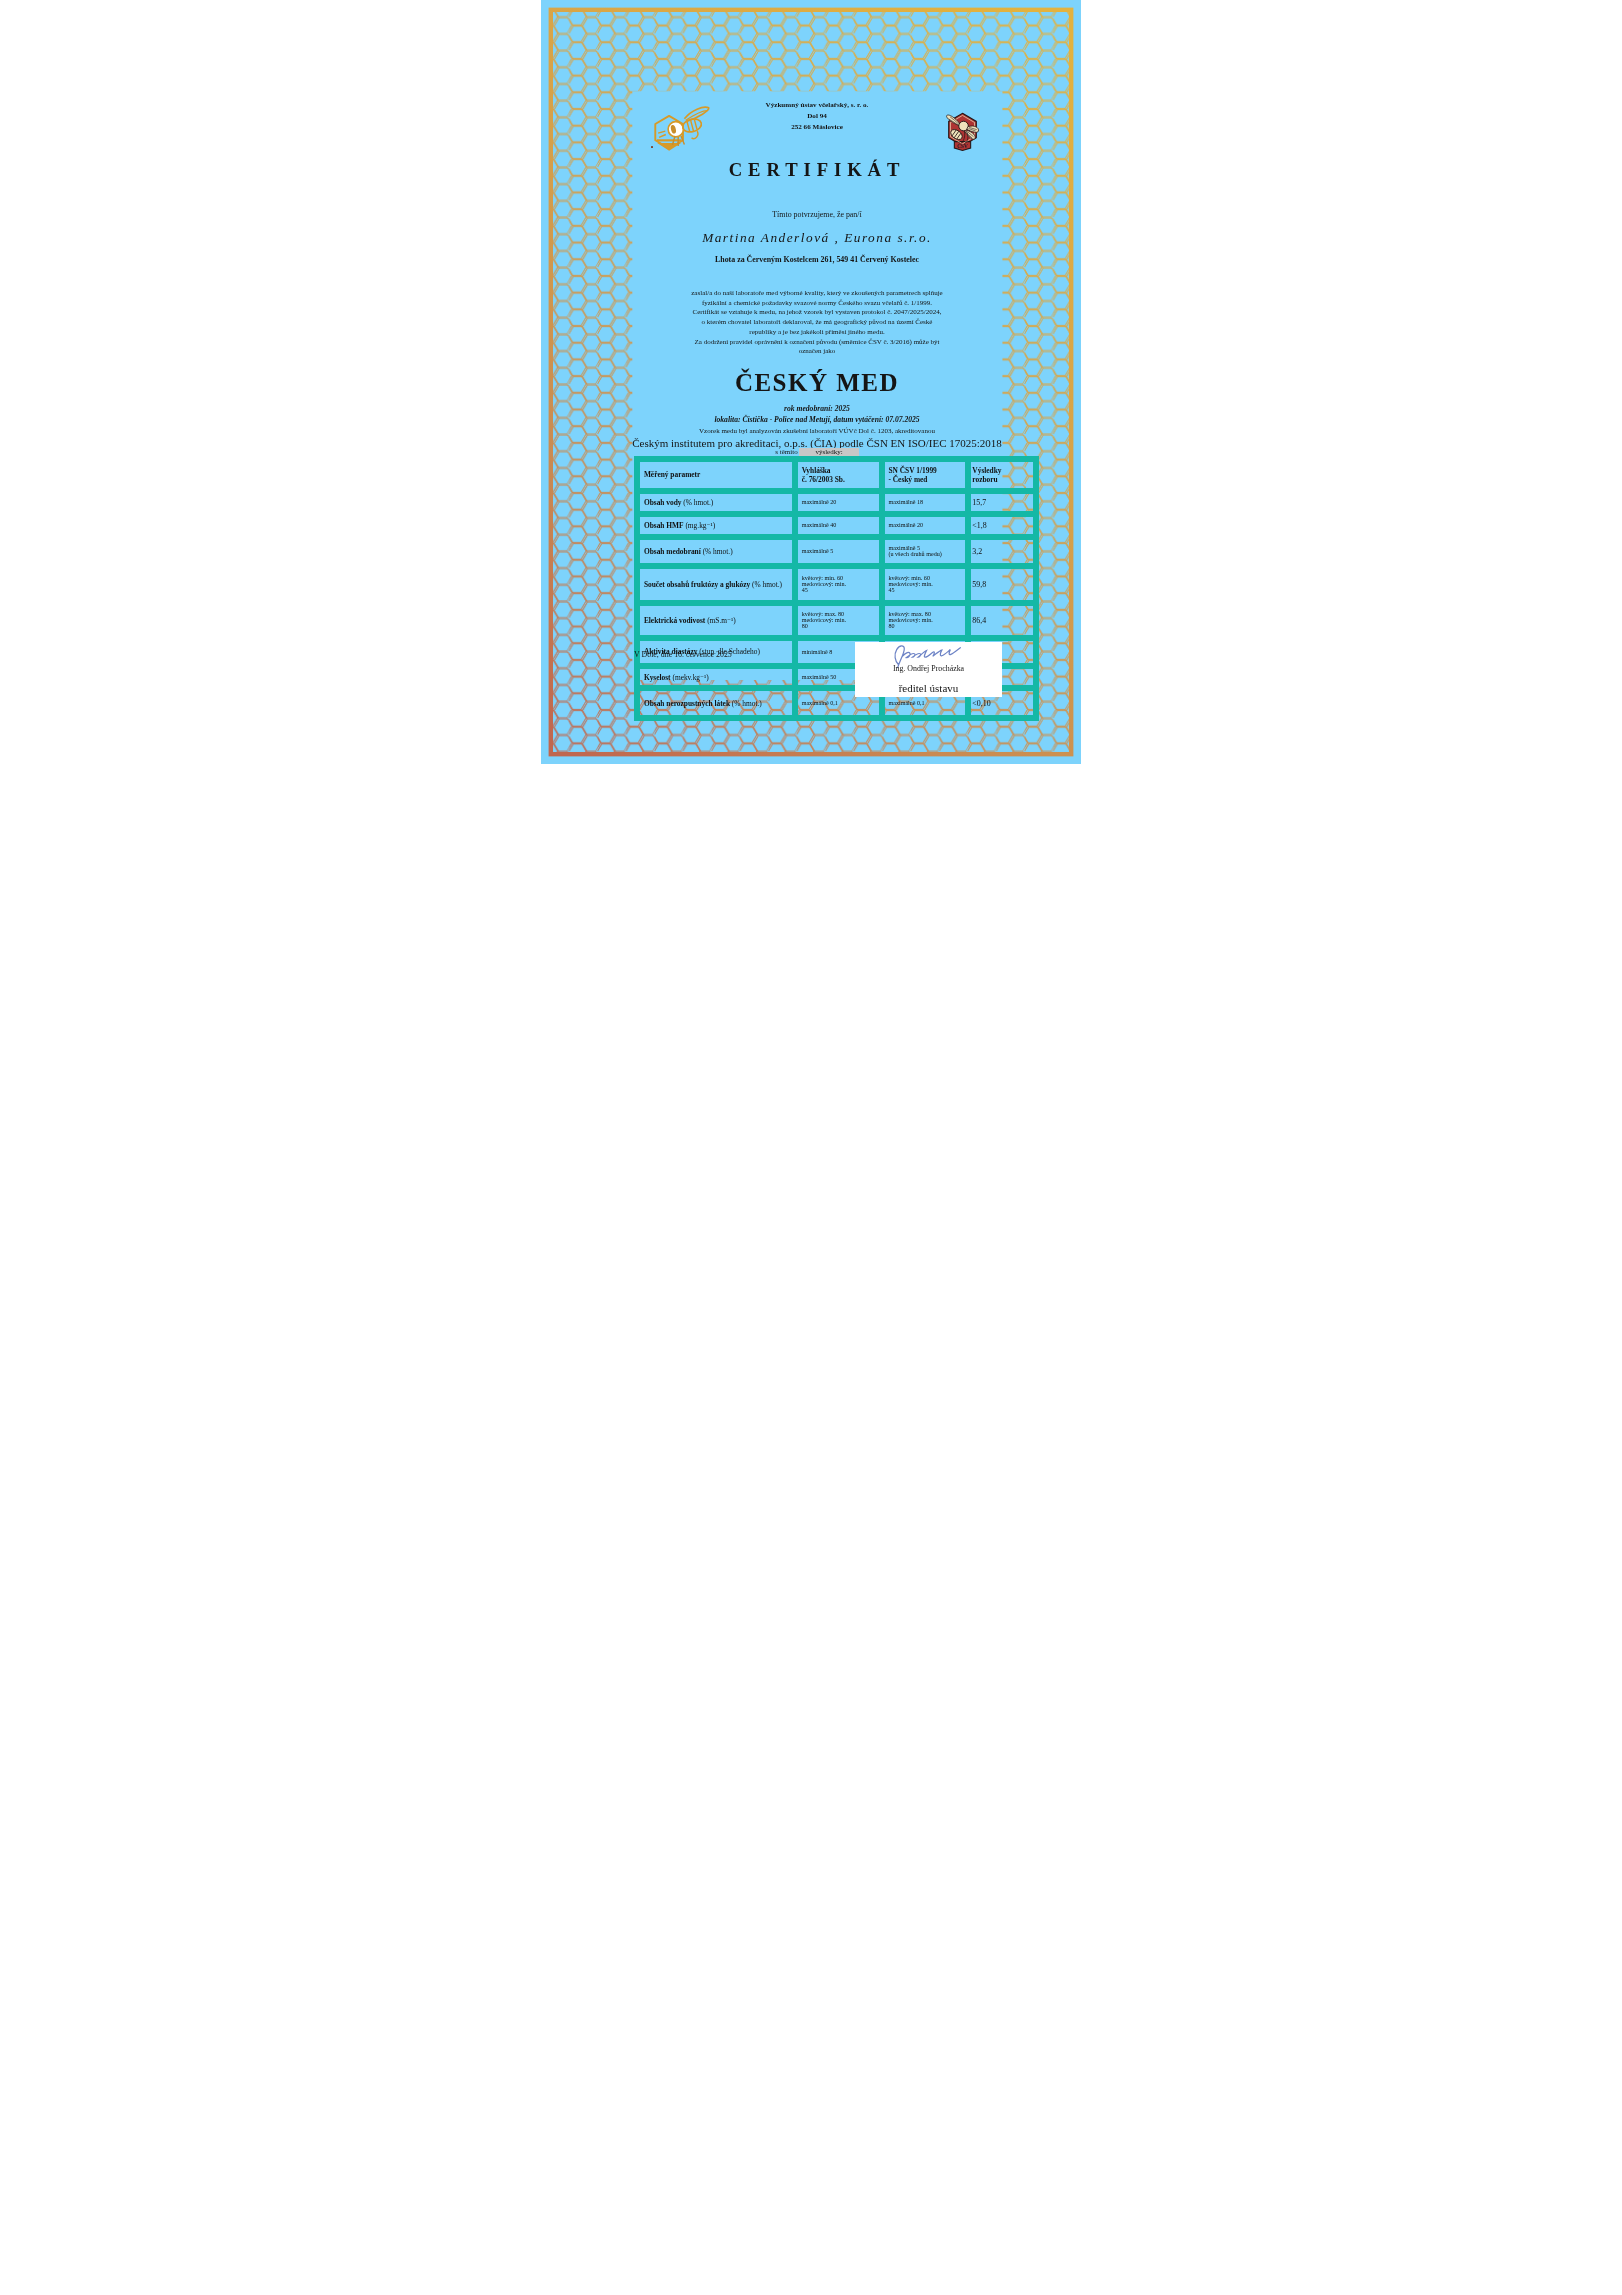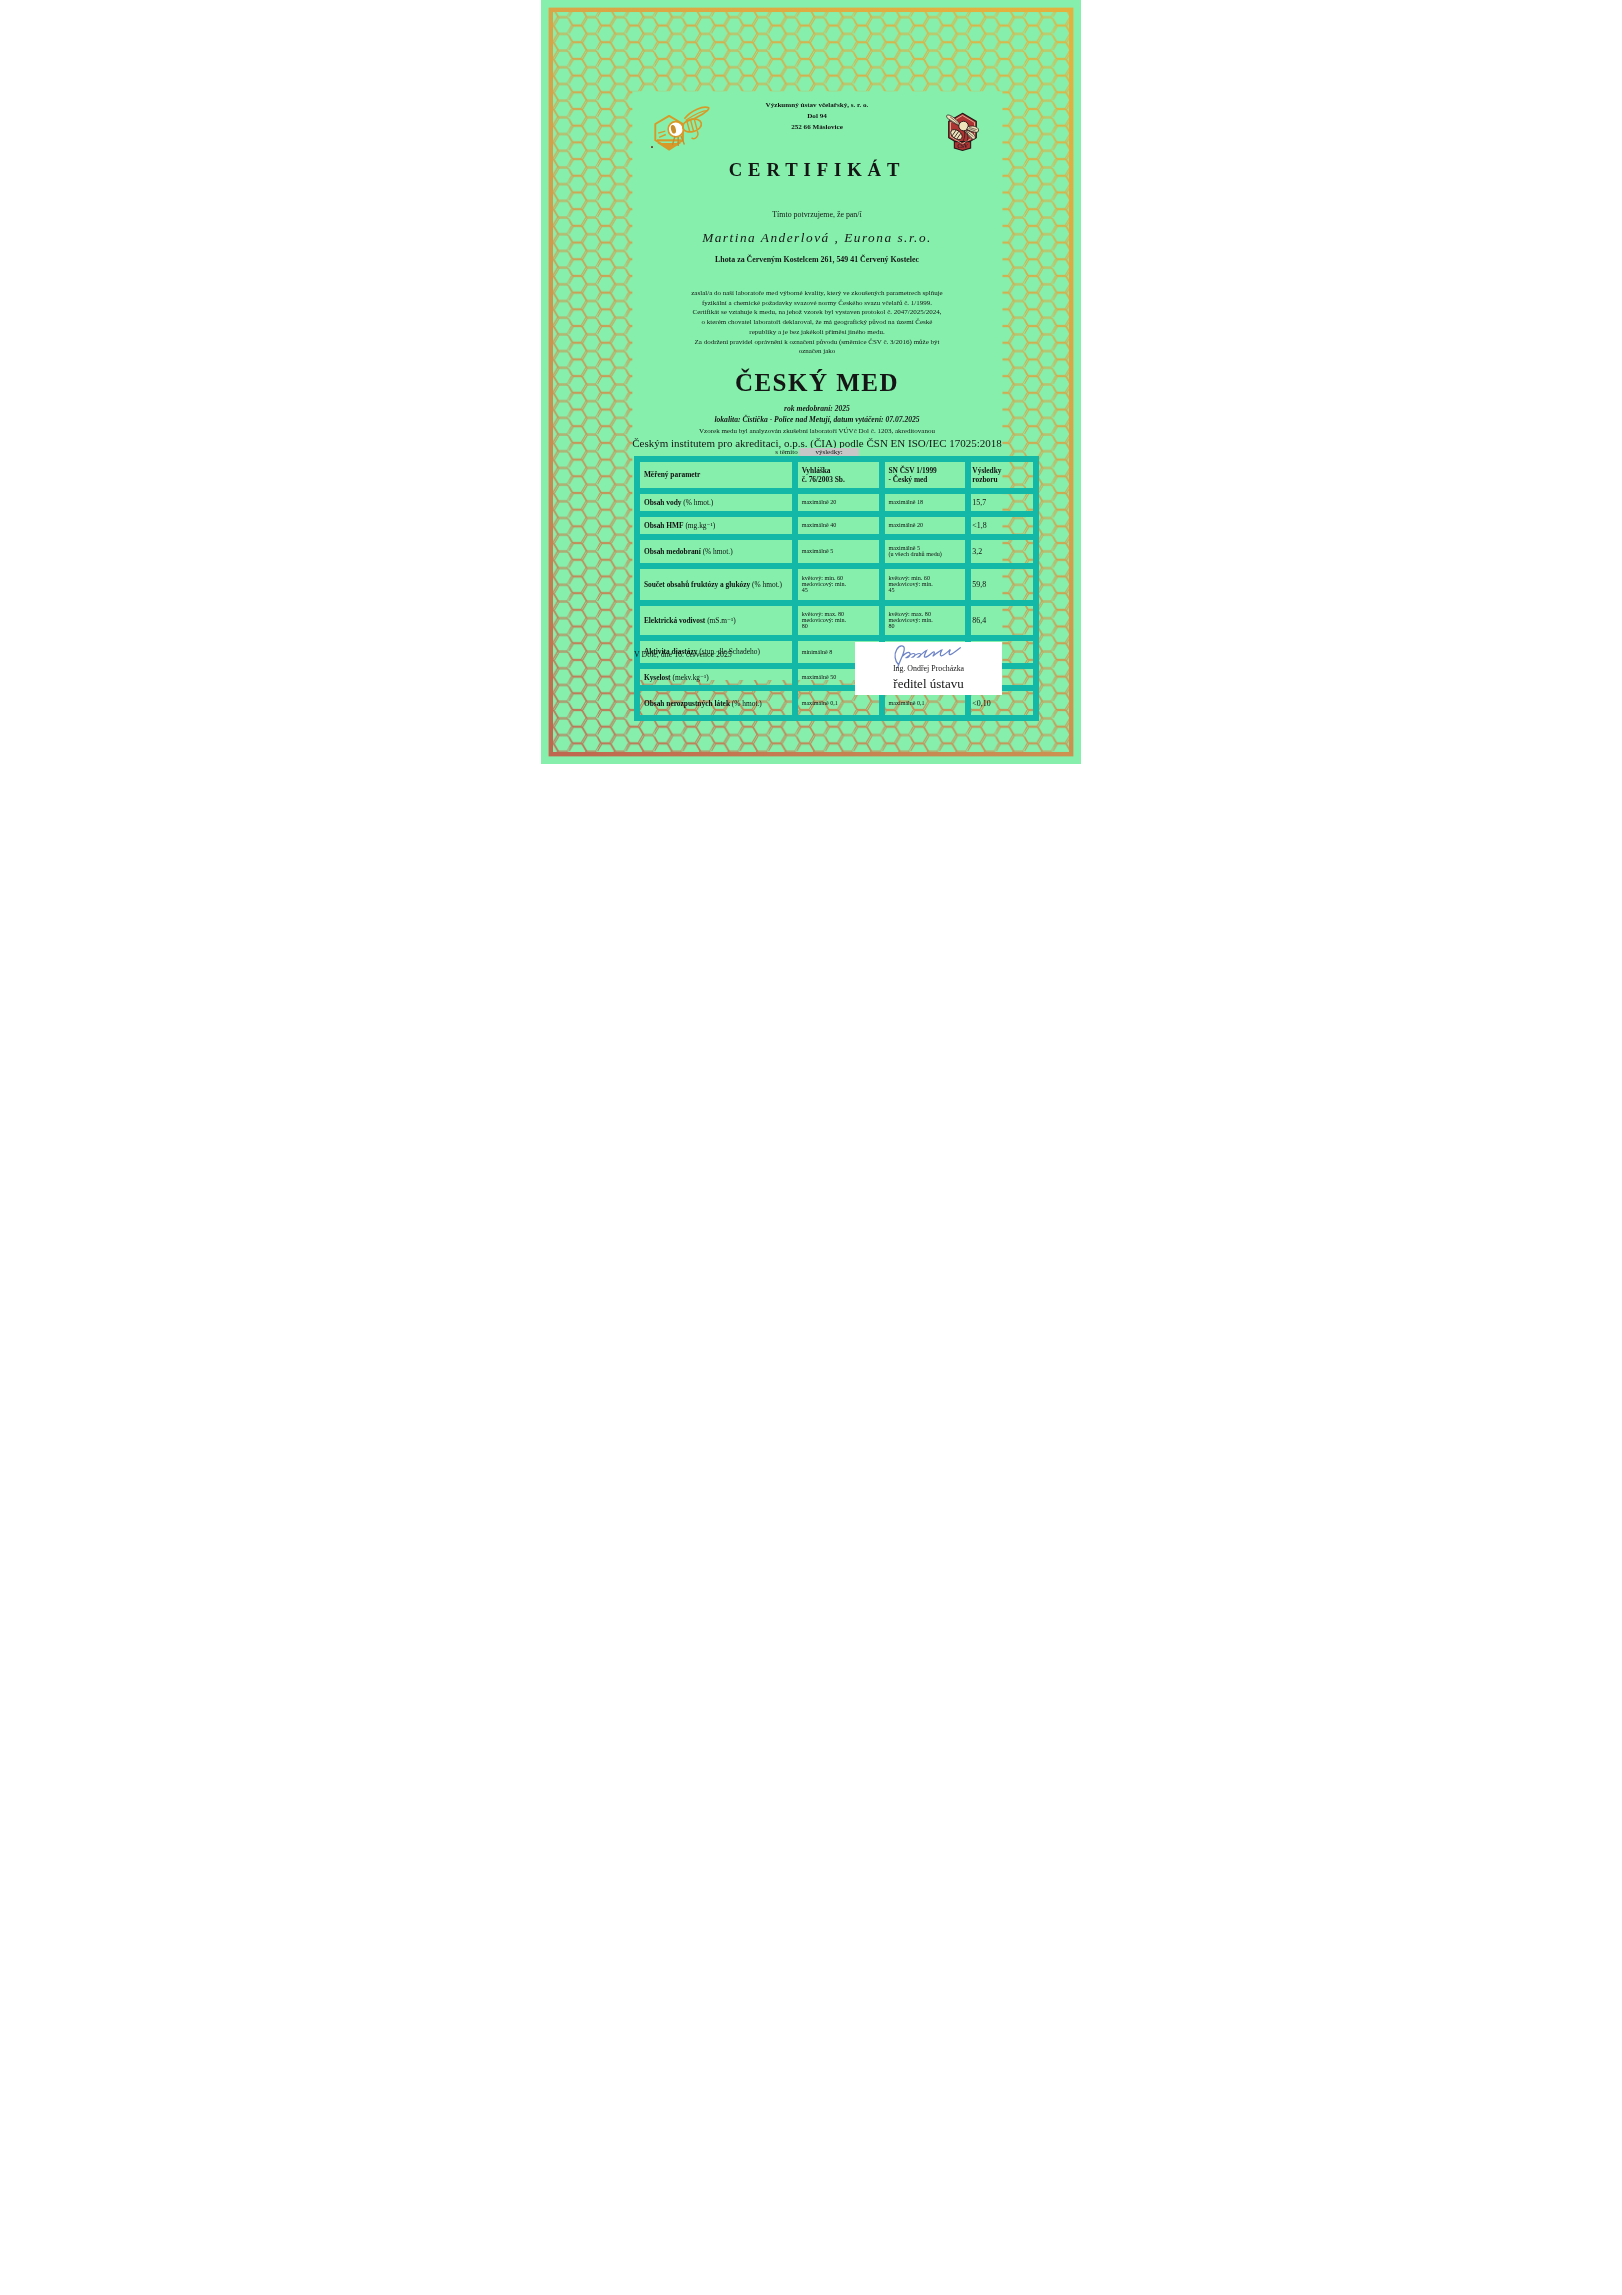--- a/index.html
+++ b/index.html
@@ -1,21 +1,21 @@
 <!DOCTYPE html>
 <html style="font-size:7.9px"><head>
 <meta charset="utf-8">
 <style>
   html,body{margin:0;padding:0;background:#ffffff;}
   .page{
     position:relative;
     width:540px;
     height:764px;
     margin:0 auto;
-    background:#86efac;
+    background:#7dd3fc;
     font-family:"Liberation Serif","DejaVu Serif",serif;
     color:#151515;
     overflow:hidden;
   }
   .border-svg{position:absolute;inset:0;width:100%;height:100%;}
   .abs{position:absolute;}
   .ctr{left:91px;width:370px;text-align:center;}
   .org-block{top:100px;font-size:7.1px;font-weight:bold;line-height:10.8px;}
   .page-title{top:159px;font-size:18.7px;font-weight:bold;letter-spacing:5.9px;}
   .confirm-line{top:210px;font-size:7.9px;}
@@ -60,21 +60,21 @@
   .results-table tr:nth-child(8)>*{height:14.2px;}
   .results-table tr:nth-child(9)>*{height:21.6px;}
   .place-date{left:93px;top:650px;font-size:7.9px;}
   .sign-block{
     left:314px;top:642px;width:147px;
     text-align:center;background:#ffffff;z-index:3;
     padding-bottom:2.9px;
   }
   .sign-block .sig{display:block;margin:0 auto;width:91px;height:28.5px;}
   .signer-name{font-size:7.9px;margin-top:-6.9px;}
-  .signer-title{font-size:13px;margin-top:3px;}
+  .signer-title{font-size:11px;margin-top:9px;}
   .bee-logo{left:110px;top:104px;width:62px;height:51px;}
   .artifact-dot{left:110px;top:146px;width:2px;height:2px;background:#7a4a3a;border-radius:0.5px;}
   .csv-badge{left:402px;top:106px;width:39px;height:50px;}
 </style>
 </head>
 <body>
 
 <div class="page">
 
   <svg class="border-svg" viewBox="0 0 1100 1556" preserveAspectRatio="none">

